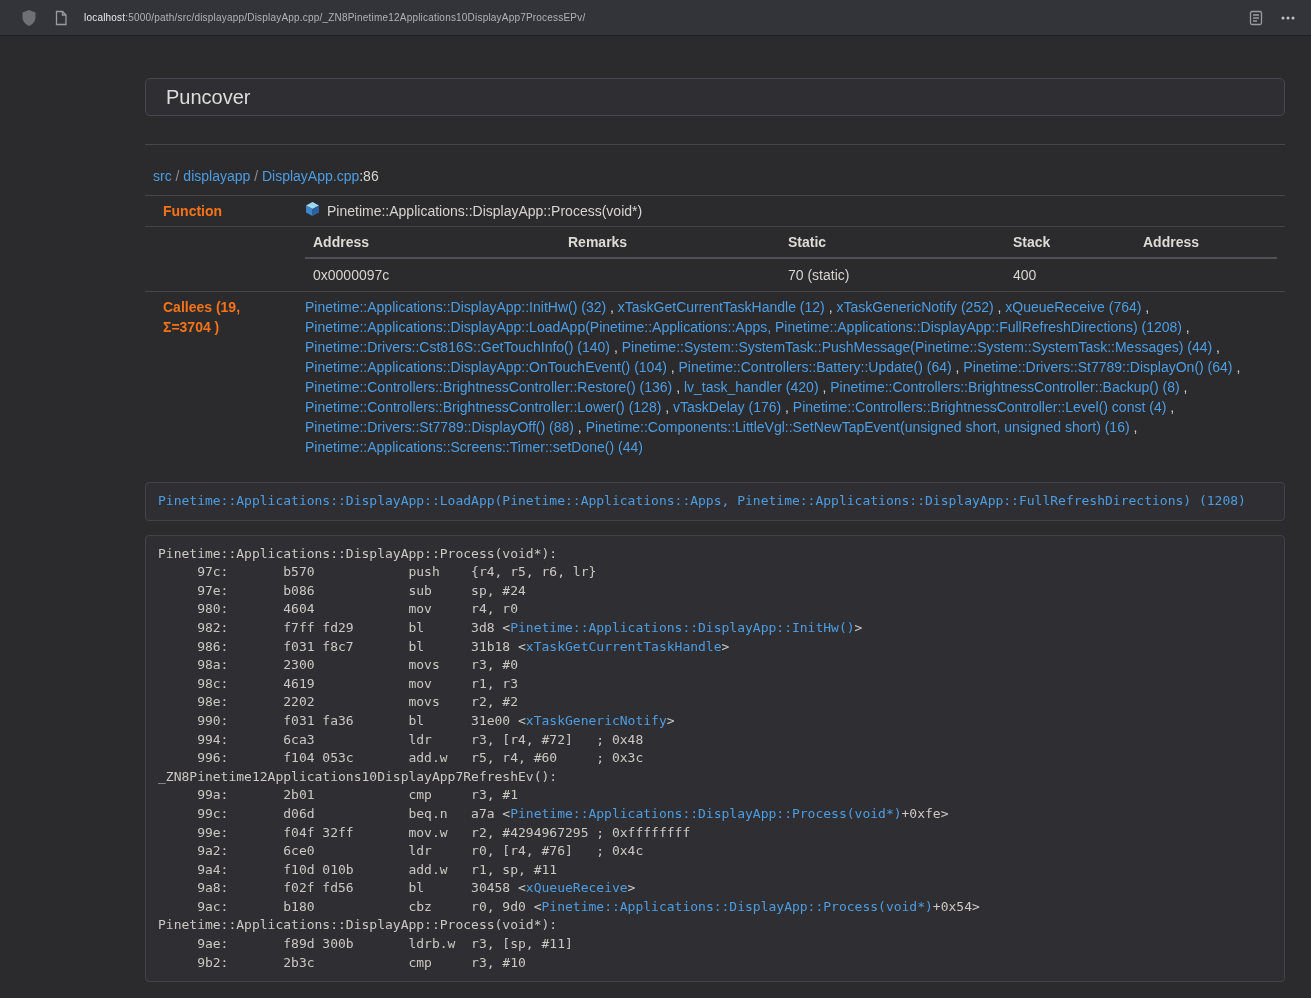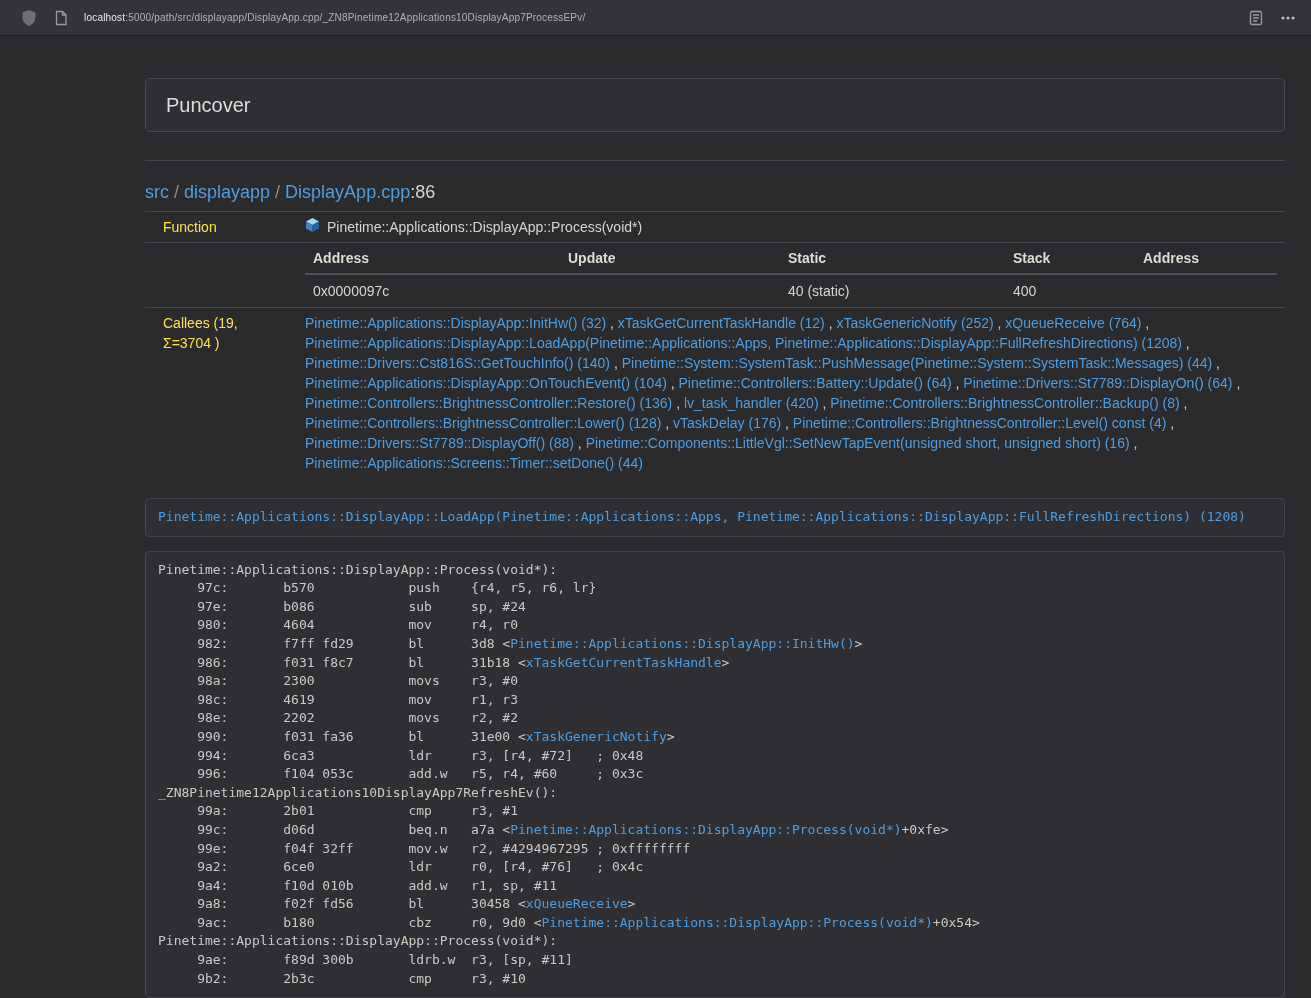--- a/index.html
+++ b/index.html
@@ -8,32 +8,32 @@
   
   .topbar { height:36px; background:#33333a; border-bottom:1px solid #202024;
             display:flex; align-items:center; padding:0 14px 0 20px; gap:14px; }
   .tb-icon { width:18px; height:18px; flex:0 0 auto; display:flex; align-items:center; justify-content:center; }
   .url { flex:1 1 auto; font-size:10px; color:#b2b2ba; white-space:nowrap; overflow:hidden; letter-spacing:.2px; }
   .url .host { color:#e9e9ee; }
   
   .page { padding-top:42px; color:#d8d5cf; font-size:14px; }
   .container { width:1140px; margin-left:145px; }
   .jumbotron { border:1px solid #47474d; background:#2f2f33; border-radius:5px;
-               padding:12px 20px; font-size:20px; line-height:28px; color:#ddded9;
+               padding:4px 20px; font-size:20px; line-height:28px; color:#ddded9;
                margin-bottom:28px; }
   hr.rule { border:none; border-top:1px solid #45454b; margin:0 0 21px; }
   a { color:#4d9de2; text-decoration:none; cursor:pointer; }
-  .breadcrumb { margin-bottom:9px; font-size:18px; line-height:20px; }
+  .breadcrumb { margin-bottom:9px; font-size:14px; line-height:20px;margin-left:8px; }
   .breadcrumb .sep { color:#8f8c87; }
   
   table.main { width:100%; border-collapse:collapse; font-size:14px; }
   table.main > tbody > tr > th,
   table.main > tbody > tr > td { border-top:1px solid #45454b; text-align:left;
         vertical-align:top; padding:5px 8px; line-height:20px; }
-  table.main > tbody > tr > th { width:152px; padding-left:18px; font-weight:normal; color:#fde047; }
+  table.main > tbody > tr > th { width:152px; padding-left:18px; font-weight:bold; color:#f97316; }
   td.nested-cell { padding:0 8px !important; }
   table.nested { width:100%; border-collapse:collapse; font-size:14px; }
   table.nested th { border-bottom:2px solid #505056; padding:5px 8px; line-height:20px;
                     font-weight:bold; text-align:left; color:#dedbd5; }
   table.nested td { padding:6px 8px; line-height:20px; }
   .col-address{width:255px}.col-remarks{width:220px}.col-stack{width:225px}.col-code{width:130px}
   .fn-name { display:inline-flex; align-items:center; gap:7px; }
   .callees { line-height:20px; }
   
   pre.box { font-family:"DejaVu Sans Mono", monospace; font-size:13px; line-height:18.6px;
@@ -101,31 +101,31 @@
             </span>
           </td>
         </tr>
         <tr>
           <th></th>
           <td class="nested-cell">
             <table class="nested">
               <thead>
                 <tr>
                   <th class="col-address">Address</th>
-                  <th class="col-remarks">Update</th>
+                  <th class="col-remarks">Remarks</th>
                   <th class="col-stack">Static</th>
                   <th class="col-code">Stack</th>
                   <th>Address</th>
                 </tr>
               </thead>
               <tbody>
                 <tr>
                   <td>0x0000097c</td>
                   <td></td>
-                  <td>40 (static)</td>
+                  <td>70 (static)</td>
                   <td>400</td>
                   <td></td>
                 </tr>
               </tbody>
             </table>
           </td>
         </tr>
         <tr>
           <th>Callees (19, Σ=3704 )</th>
           <td class="callees"><a>Pinetime::Applications::DisplayApp::InitHw() (32)</a> , <a>xTaskGetCurrentTaskHandle (12)</a> , <a>xTaskGenericNotify (252)</a> , <a>xQueueReceive (764)</a> , <a>Pinetime::Applications::DisplayApp::LoadApp(Pinetime::Applications::Apps, Pinetime::Applications::DisplayApp::FullRefreshDirections) (1208)</a> , <a>Pinetime::Drivers::Cst816S::GetTouchInfo() (140)</a> , <a>Pinetime::System::SystemTask::PushMessage(Pinetime::System::SystemTask::Messages) (44)</a> , <a>Pinetime::Applications::DisplayApp::OnTouchEvent() (104)</a> , <a>Pinetime::Controllers::Battery::Update() (64)</a> , <a>Pinetime::Drivers::St7789::DisplayOn() (64)</a> , <a>Pinetime::Controllers::BrightnessController::Restore() (136)</a> , <a>lv_task_handler (420)</a> , <a>Pinetime::Controllers::BrightnessController::Backup() (8)</a> , <a>Pinetime::Controllers::BrightnessController::Lower() (128)</a> , <a>vTaskDelay (176)</a> , <a>Pinetime::Controllers::BrightnessController::Level() const (4)</a> , <a>Pinetime::Drivers::St7789::DisplayOff() (88)</a> , <a>Pinetime::Components::LittleVgl::SetNewTapEvent(unsigned short, unsigned short) (16)</a> , <a>Pinetime::Applications::Screens::Timer::setDone() (44)</a></td>

